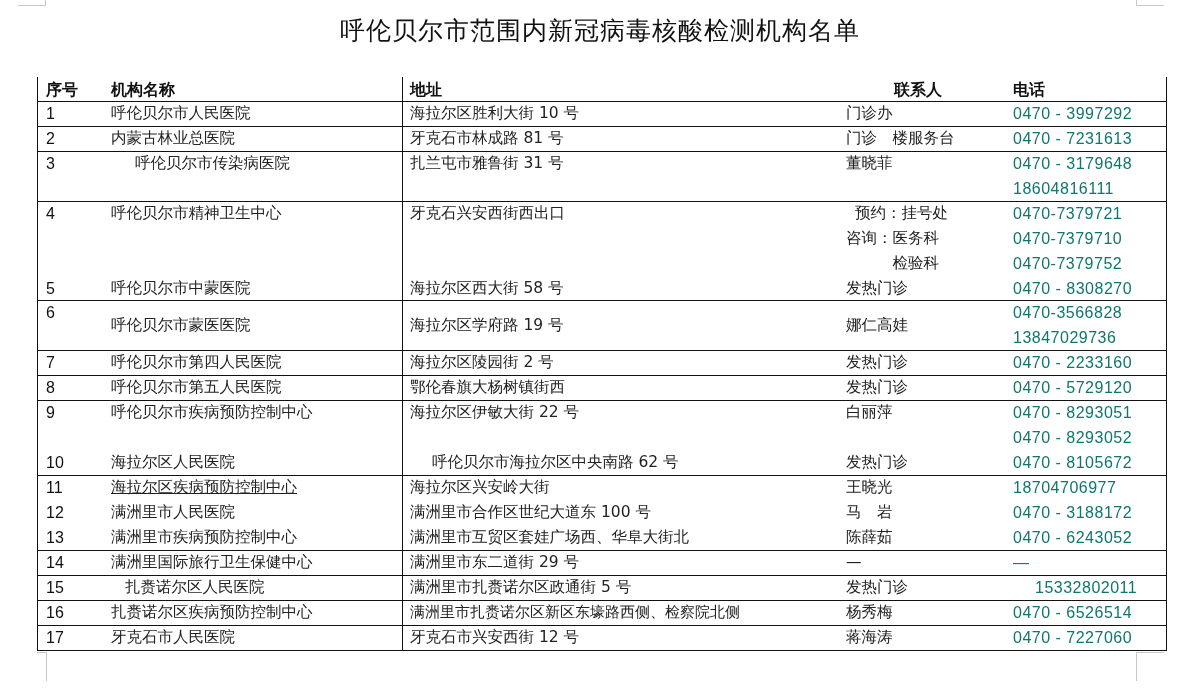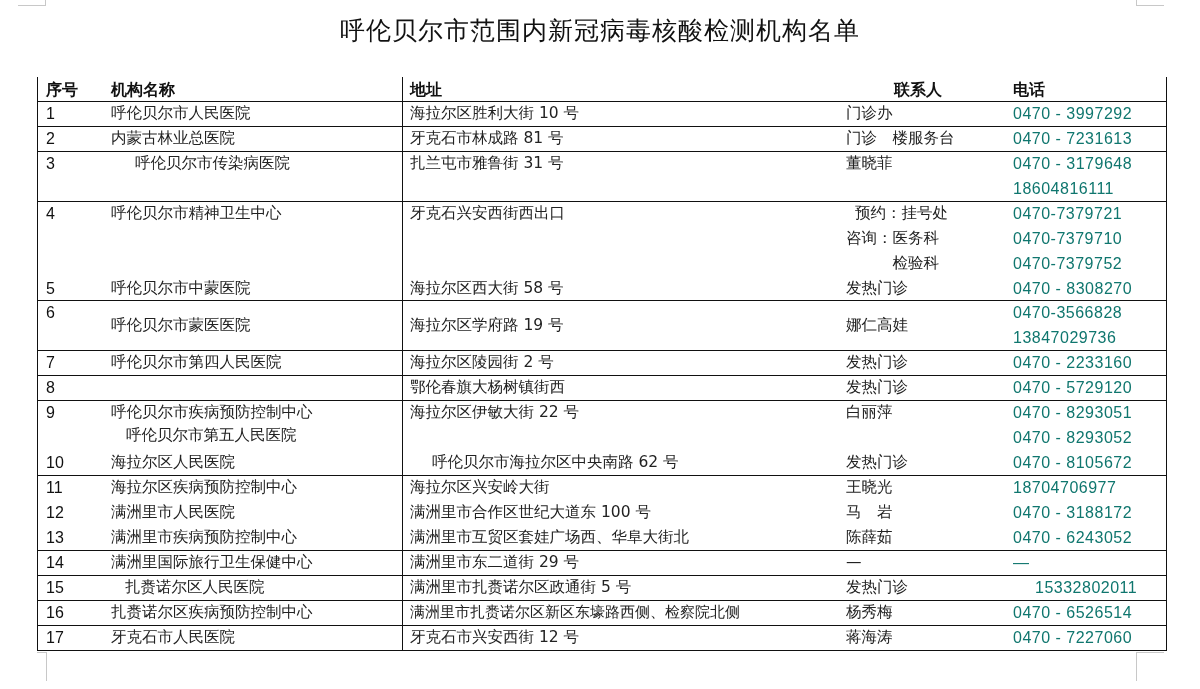--- a/index.html
+++ b/index.html
@@ -113,21 +113,21 @@
 <div>
   <div class="cell num" style="left:46px; top:350px;">7</div>
   <div class="cell" style="left:111px; top:350px;">呼伦贝尔市第四人民医院</div>
   <div class="cell" style="left:410px; top:350px;">海拉尔区陵园街 2 号</div>
   <div class="cell" style="left:846px; top:350px;">发热门诊</div>
   <div class="cell phone" style="left:1013px; top:350px;">0470 - 2233160</div>
 </div>
 
 <div>
   <div class="cell num" style="left:46px; top:375px;">8</div>
-  <div class="cell" style="left:126px; top:375px;margin-top:48px;">呼伦贝尔市第五人民医院</div>
+  <div class="cell" style="left:111px; top:375px;">呼伦贝尔市第五人民医院</div>
   <div class="cell" style="left:410px; top:375px;">鄂伦春旗大杨树镇街西</div>
   <div class="cell" style="left:846px; top:375px;">发热门诊</div>
   <div class="cell phone" style="left:1013px; top:375px;">0470 - 5729120</div>
 </div>
 
 <div>
   <div class="cell num" style="left:46px; top:400px;">9</div>
   <div class="cell" style="left:111px; top:400px;">呼伦贝尔市疾病预防控制中心</div>
   <div class="cell" style="left:410px; top:400px;">海拉尔区伊敏大街 22 号</div>
   <div class="cell" style="left:846px; top:400px;">白丽萍</div>
@@ -138,21 +138,21 @@
 <div>
   <div class="cell num" style="left:46px; top:450px;">10</div>
   <div class="cell" style="left:111px; top:450px;">海拉尔区人民医院</div>
   <div class="cell" style="left:432px; top:450px;">呼伦贝尔市海拉尔区中央南路 62 号</div>
   <div class="cell" style="left:846px; top:450px;">发热门诊</div>
   <div class="cell phone" style="left:1013px; top:450px;">0470 - 8105672</div>
 </div>
 
 <div>
   <div class="cell num" style="left:46px; top:475px;">11</div>
-  <div class="cell" style="left:111px; top:475px;">海拉尔区疾病预防控制中心</div>
+  <div class="cell" style="left:111px; top:475px;text-decoration:underline;">海拉尔区疾病预防控制中心</div>
   <div class="cell" style="left:410px; top:475px;">海拉尔区兴安岭大街</div>
   <div class="cell" style="left:846px; top:475px;">王晓光</div>
   <div class="cell phone" style="left:1013px; top:475px;">18704706977</div>
 </div>
 
 <div>
   <div class="cell num" style="left:46px; top:500px;">12</div>
   <div class="cell" style="left:111px; top:500px;">满洲里市人民医院</div>
   <div class="cell" style="left:410px; top:500px;">满洲里市合作区世纪大道东 100 号</div>
   <div class="cell" style="left:846px; top:500px;">马　岩</div>

